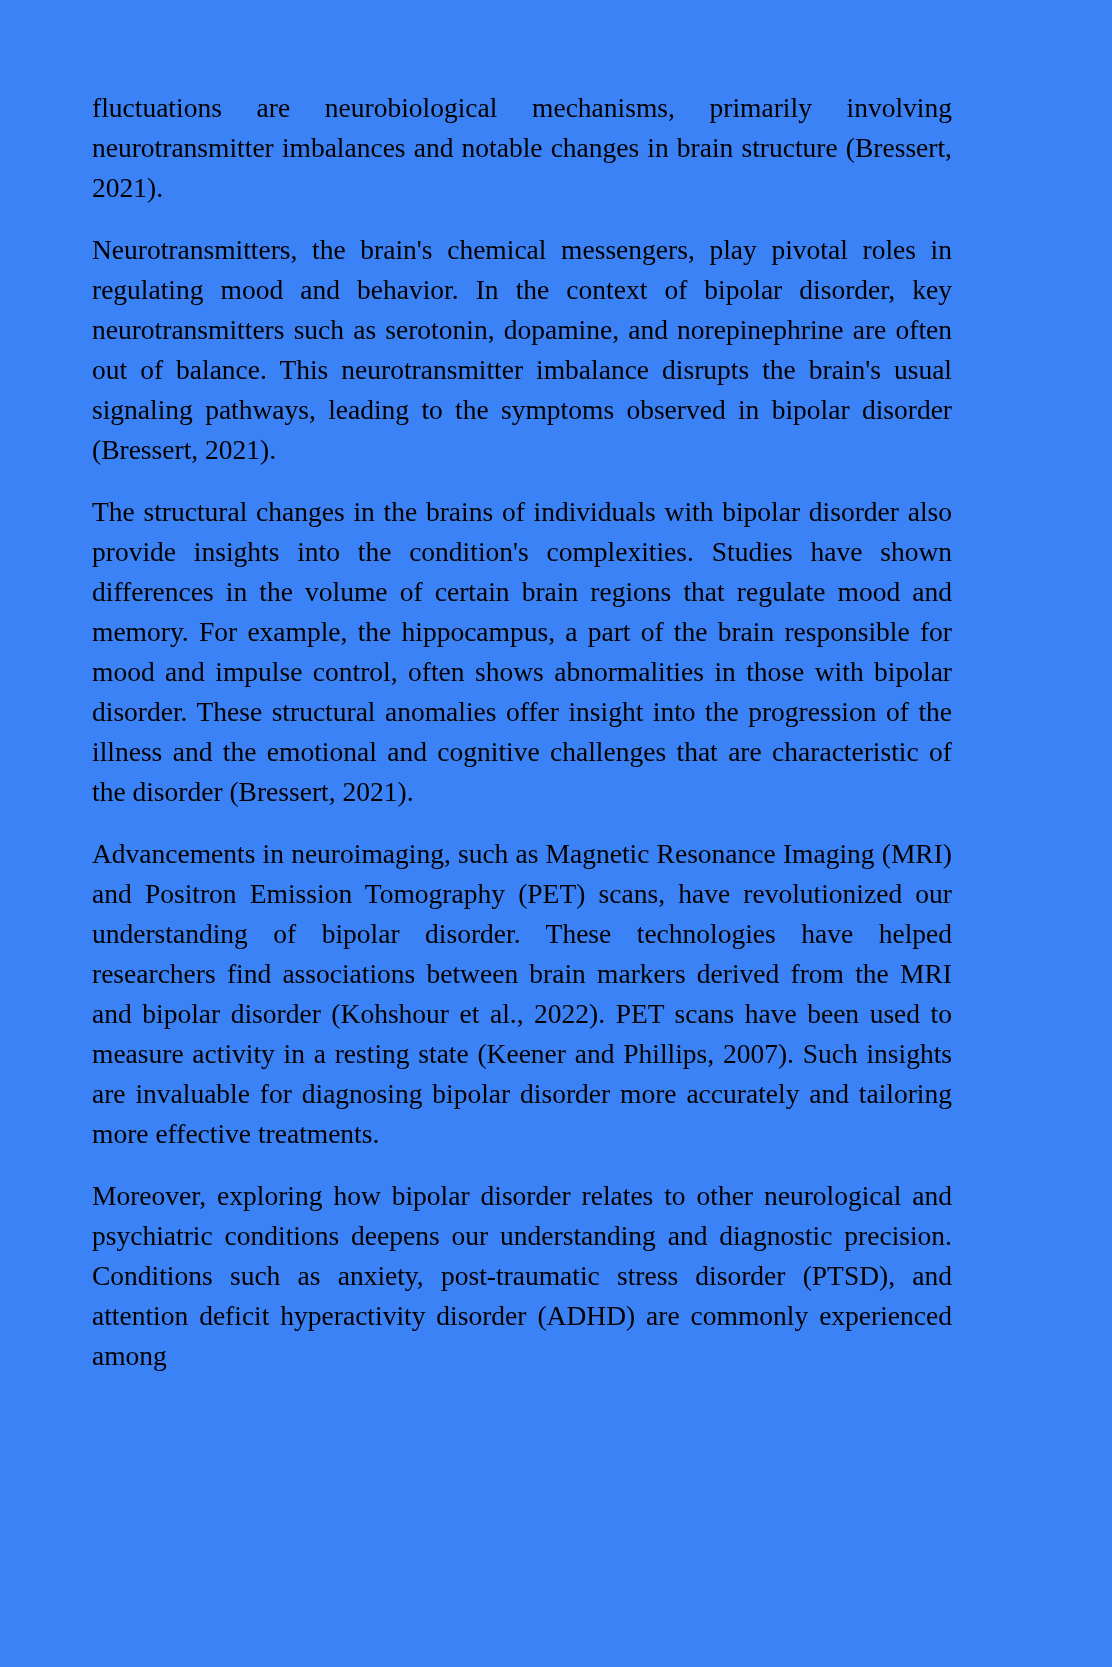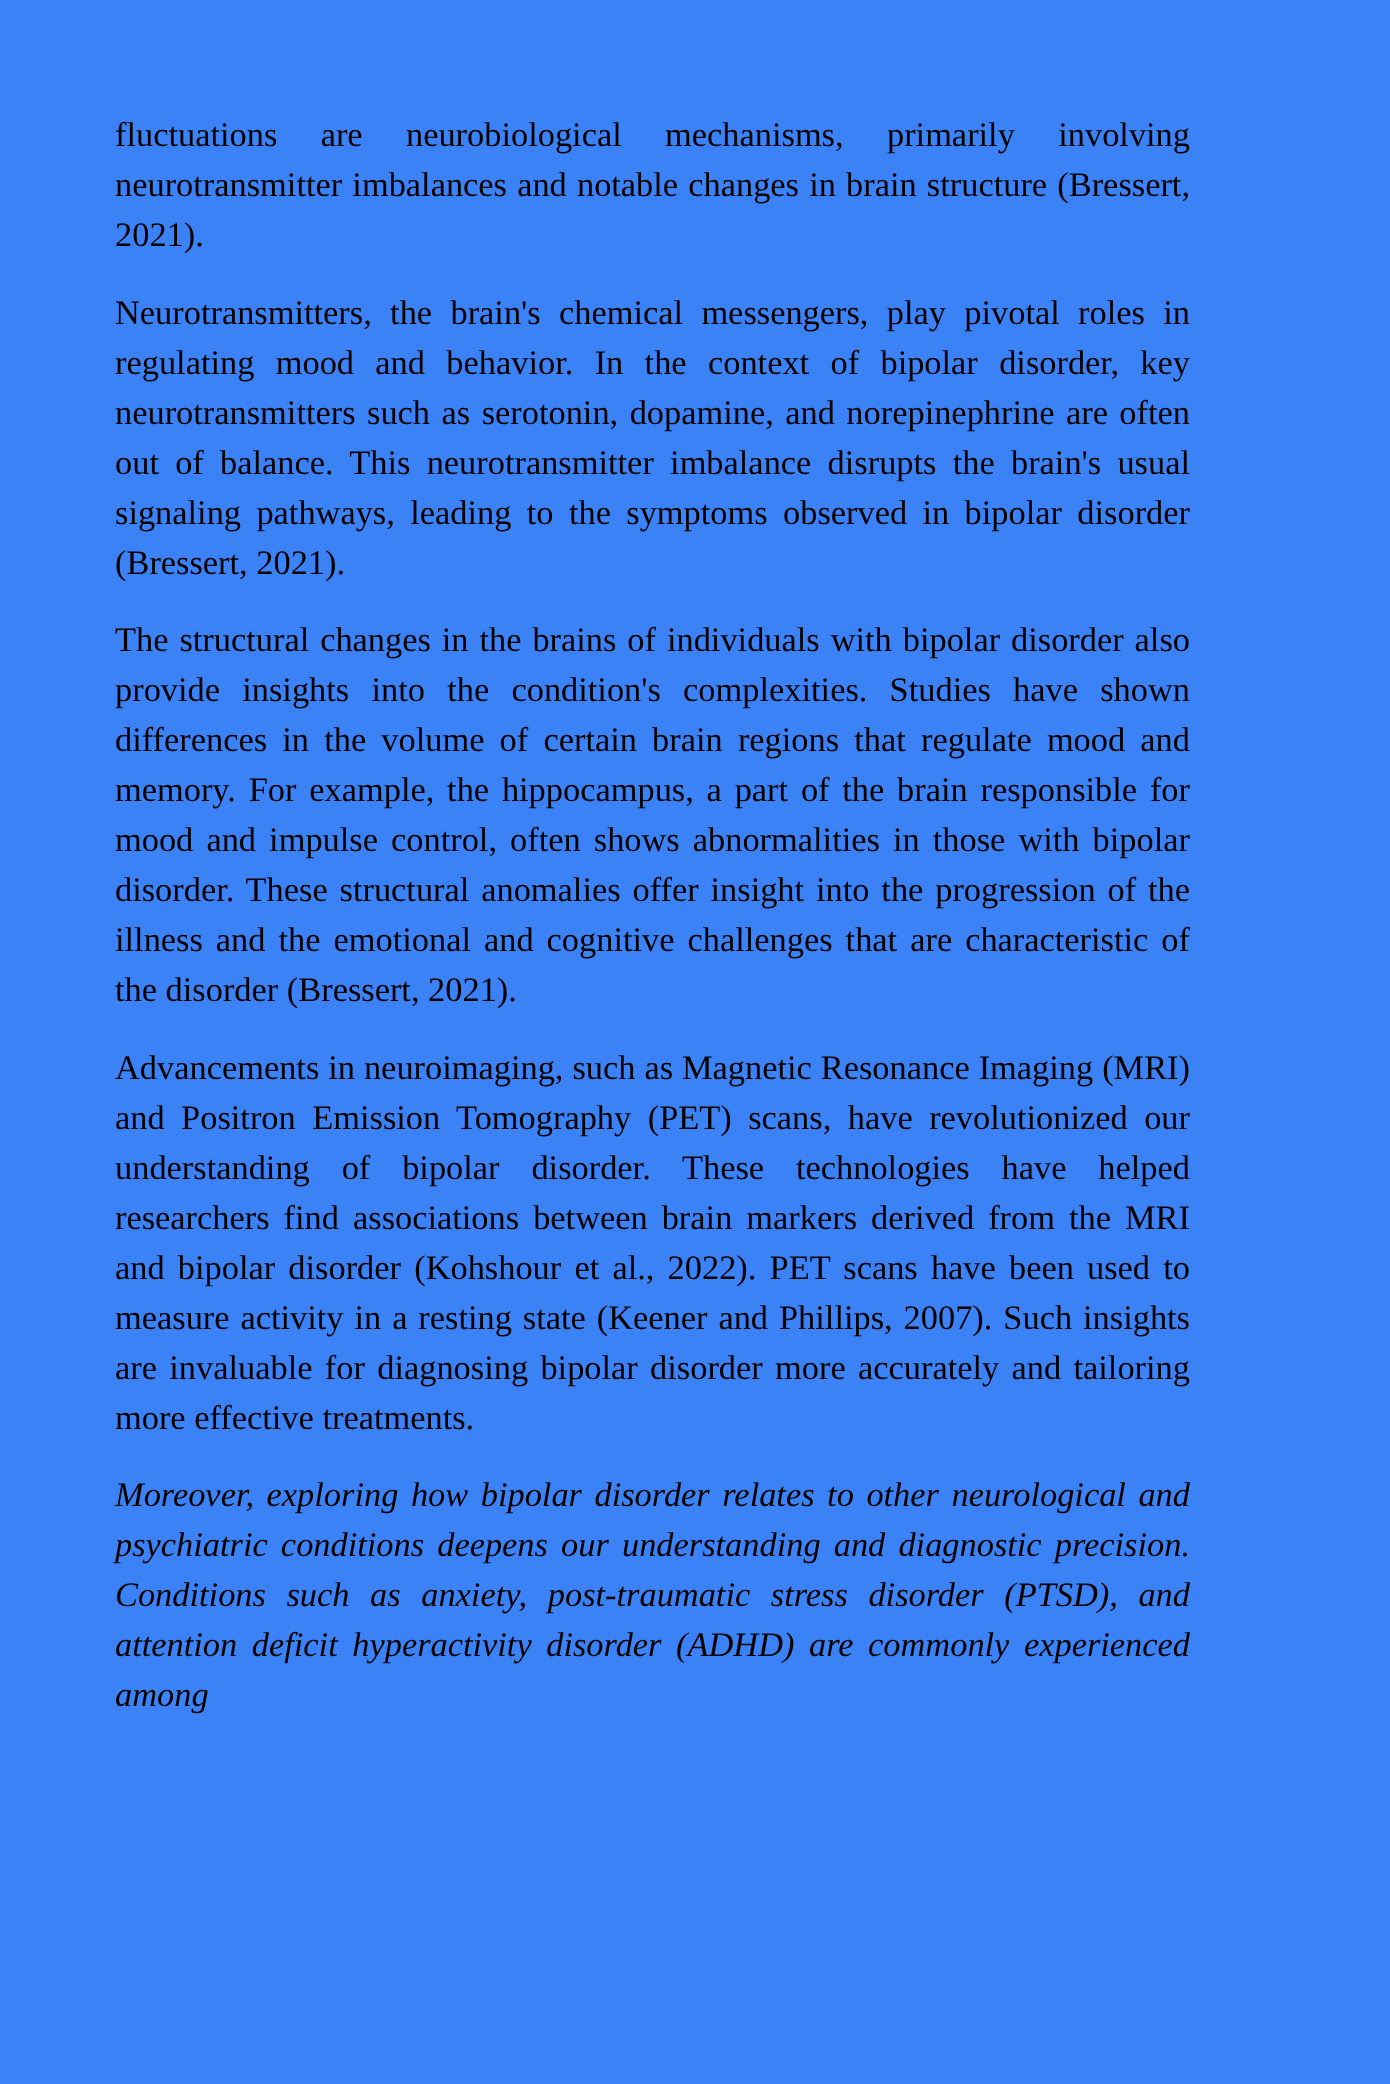--- a/index.html
+++ b/index.html
@@ -21,21 +21,20 @@
     line-height: 40px;
     color: #000000;
     text-align: justify;
     text-justify: inter-word;
     margin: 0 0 22px 0;
     -webkit-hyphens: none;
     hyphens: none;
   }
   .body-text:last-child {
     margin-bottom: 0;
-    font-style: italic;
   }
 </style>
 </head>
 <body>
 
 <div class="page">
   <p class="body-text">fluctuations are neurobiological mechanisms, primarily involving neurotransmitter imbalances and notable changes in brain structure (Bressert, 2021).</p>
   <p class="body-text">Neurotransmitters, the brain's chemical messengers, play pivotal roles in regulating mood and behavior. In the context of bipolar disorder, key neurotransmitters such as serotonin, dopamine, and norepinephrine are often out of balance. This neurotransmitter imbalance disrupts the brain's usual signaling pathways, leading to the symptoms observed in bipolar disorder (Bressert, 2021).</p>
   <p class="body-text">The structural changes in the brains of individuals with bipolar disorder also provide insights into the condition's complexities. Studies have shown differences in the volume of certain brain regions that regulate mood and memory. For example, the hippocampus, a part of the brain responsible for mood and impulse control, often shows abnormalities in those with bipolar disorder. These structural anomalies offer insight into the progression of the illness and the emotional and cognitive challenges that are characteristic of the disorder (Bressert, 2021).</p>
   <p class="body-text">Advancements in neuroimaging, such as Magnetic Resonance Imaging (MRI) and Positron Emission Tomography (PET) scans, have revolutionized our understanding of bipolar disorder. These technologies have helped researchers find associations between brain markers derived from the MRI and bipolar disorder (Kohshour et al., 2022). PET scans have been used to measure activity in a resting state (Keener and Phillips, 2007). Such insights are invaluable for diagnosing bipolar disorder more accurately and tailoring more effective treatments.</p>

